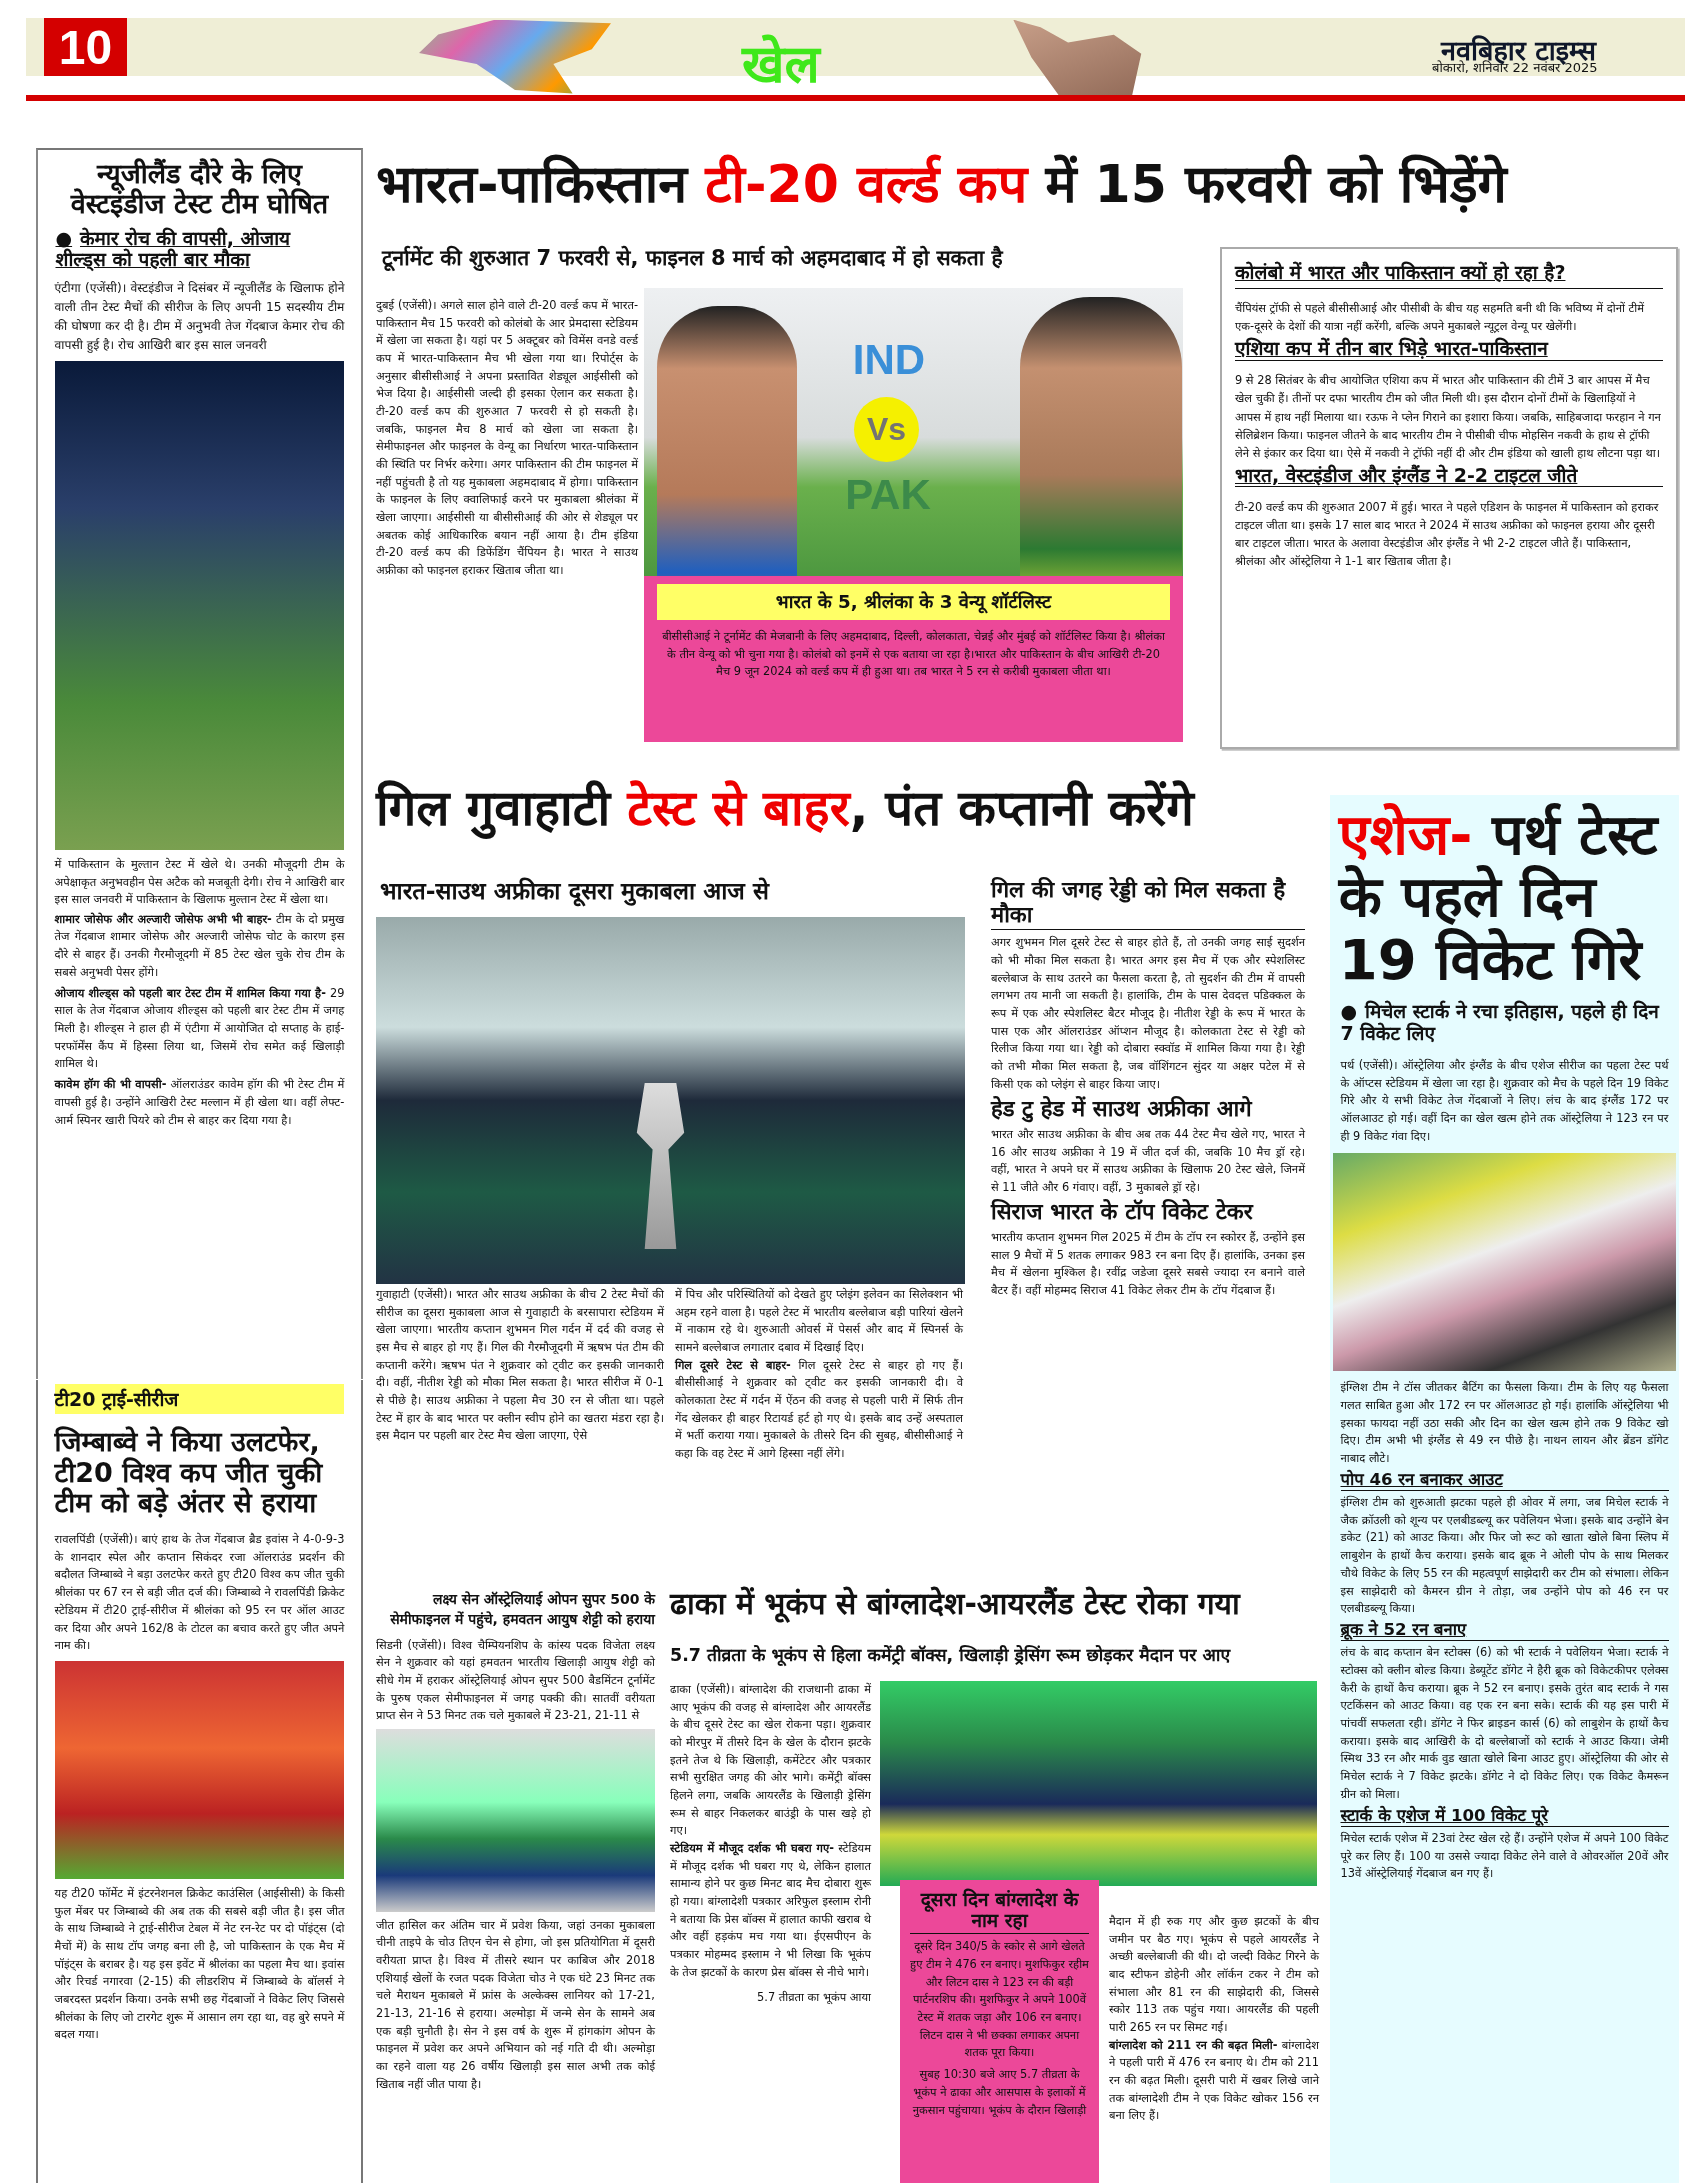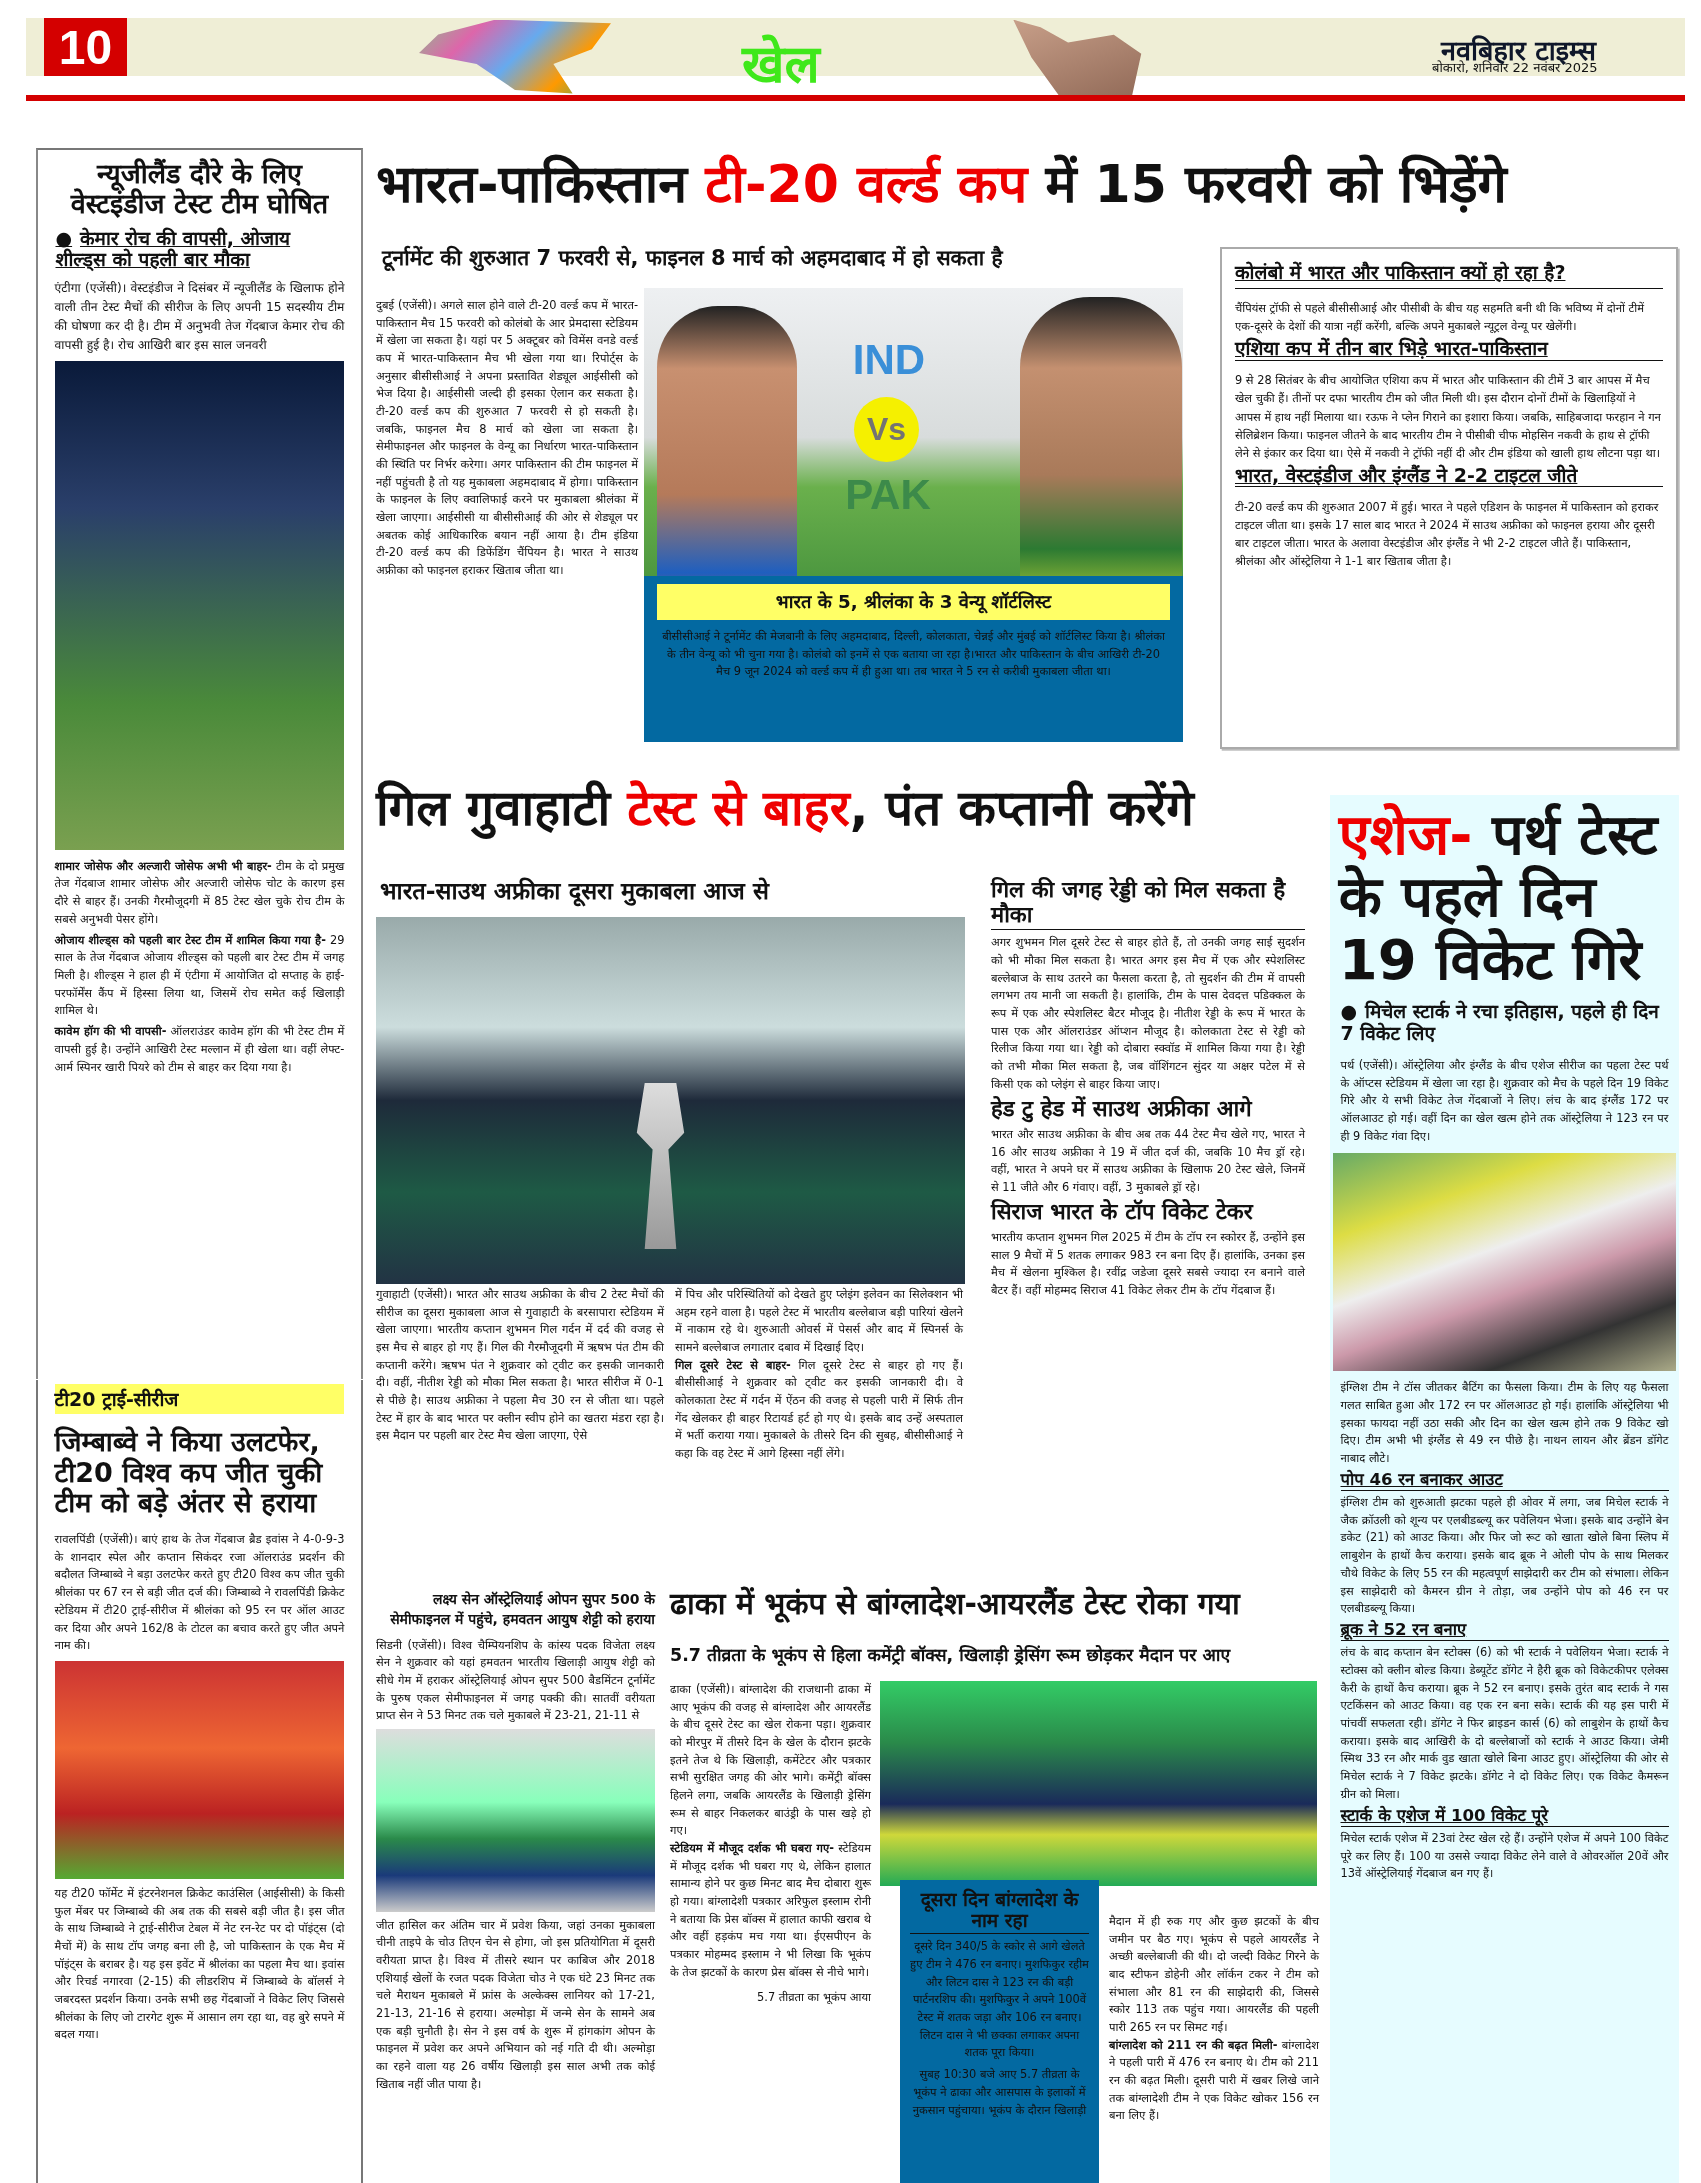--- a/index.html
+++ b/index.html
@@ -14,41 +14,42 @@
 .paper-name{left:1441px;top:31px;font-size:27px;font-weight:bold;color:#0f172a}
 .paper-date{left:1432px;top:58px;font-size:13px;color:#111}
 .red-rule{left:26px;top:95px;width:1659px;height:6.1px;background:#d40000}
 .box{border:2.2px solid #777}
 .hl{font-weight:bold;line-height:1.12}
 .red{color:#e00}
 .body{font-size:11.4px;line-height:1.55;text-align:justify}
 .sub-hl{font-weight:bold;text-decoration:underline}
 .photo{background:#556}
 .yellow{background:#ffff66}
-.pink{background:#0369a1}
+.pink{background:#ec4899}
 .cyan{background:#e6fcff}
 .bullet::before{content:"\25CF";margin-right:7.9px}
 </style>
 </head>
 <body>
 
 <div class="abs header-band"></div>
 <div class="abs page-num">10</div>
 <div class="abs map-art"></div>
 <div class="abs section-title">खेल</div>
 <div class="abs figure-art"></div>
 <div class="abs paper-name">नवबिहार टाइम्स</div>
 <div class="abs paper-date">बोकारो, शनिवार 22 नवंबर 2025</div>
 <div class="abs red-rule"></div>
 
 <div class="abs box" style="left:36px;top:148px;width:327px;height:1231px;border-color:#888;border-top:2.6px solid #777;border-bottom:none">
   <div class="hl" style="font-size:27px;text-align:center;padding:8.7px 8.7px 0">न्यूजीलैंड दौरे के लिए वेस्टइंडीज टेस्ट टीम घोषित</div>
   <div class="hl bullet" style="font-size:19px;padding:8.7px 17.5px;text-decoration:underline">केमार रोच की वापसी, ओजाय शील्ड्स को पहली बार मौका</div>
   <div class="body" style="padding:0 16.6px;font-size:12.2px">एंटीगा (एजेंसी)। वेस्टइंडीज ने दिसंबर में न्यूजीलैंड के खिलाफ होने वाली तीन टेस्ट मैचों की सीरीज के लिए अपनी 15 सदस्यीय टीम की घोषणा कर दी है। टीम में अनुभवी तेज गेंदबाज केमार रोच की वापसी हुई है। रोच आखिरी बार इस साल जनवरी</div>
   <div class="photo" style="margin:6.1px 16.6px;height:489px;background:linear-gradient(180deg,#0a1a3a 0%,#2a3f6a 30%,#4a8a3a 70%,#7aa050 100%)"></div>
+  <div class="body" style="padding:0 16.6px;font-size:11.4px">में पाकिस्तान के मुल्तान टेस्ट में खेले थे। उनकी मौजूदगी टीम के अपेक्षाकृत अनुभवहीन पेस अटैक को मजबूती देगी। रोच ने आखिरी बार इस साल जनवरी में पाकिस्तान के खिलाफ मुल्तान टेस्ट में खेला था।</div>
   <div style="padding:1.7px 16.6px;font-size:11.4px;line-height:1.55;text-align:justify">
     <b>शामार जोसेफ और अल्जारी जोसेफ अभी भी बाहर-</b> <span>टीम के दो प्रमुख तेज गेंदबाज शामार जोसेफ और अल्जारी जोसेफ चोट के कारण इस दौरे से बाहर हैं। उनकी गैरमौजूदगी में 85 टेस्ट खेल चुके रोच टीम के सबसे अनुभवी पेसर होंगे।</span>
   </div>
   <div style="padding:1.7px 16.6px;font-size:11.4px;line-height:1.55;text-align:justify">
     <b>ओजाय शील्ड्स को पहली बार टेस्ट टीम में शामिल किया गया है-</b> <span>29 साल के तेज गेंदबाज ओजाय शील्ड्स को पहली बार टेस्ट टीम में जगह मिली है। शील्ड्स ने हाल ही में एंटीगा में आयोजित दो सप्ताह के हाई-परफॉर्मेंस कैंप में हिस्सा लिया था, जिसमें रोच समेत कई खिलाड़ी शामिल थे।</span>
   </div>
   <div style="padding:1.7px 16.6px;font-size:11.4px;line-height:1.55;text-align:justify">
     <b>कावेम हॉग की भी वापसी-</b> <span>ऑलराउंडर कावेम हॉग की भी टेस्ट टीम में वापसी हुई है। उन्होंने आखिरी टेस्ट मल्लान में ही खेला था। वहीं लेफ्ट-आर्म स्पिनर खारी पियरे को टीम से बाहर कर दिया गया है।</span>
   </div>
 </div>

